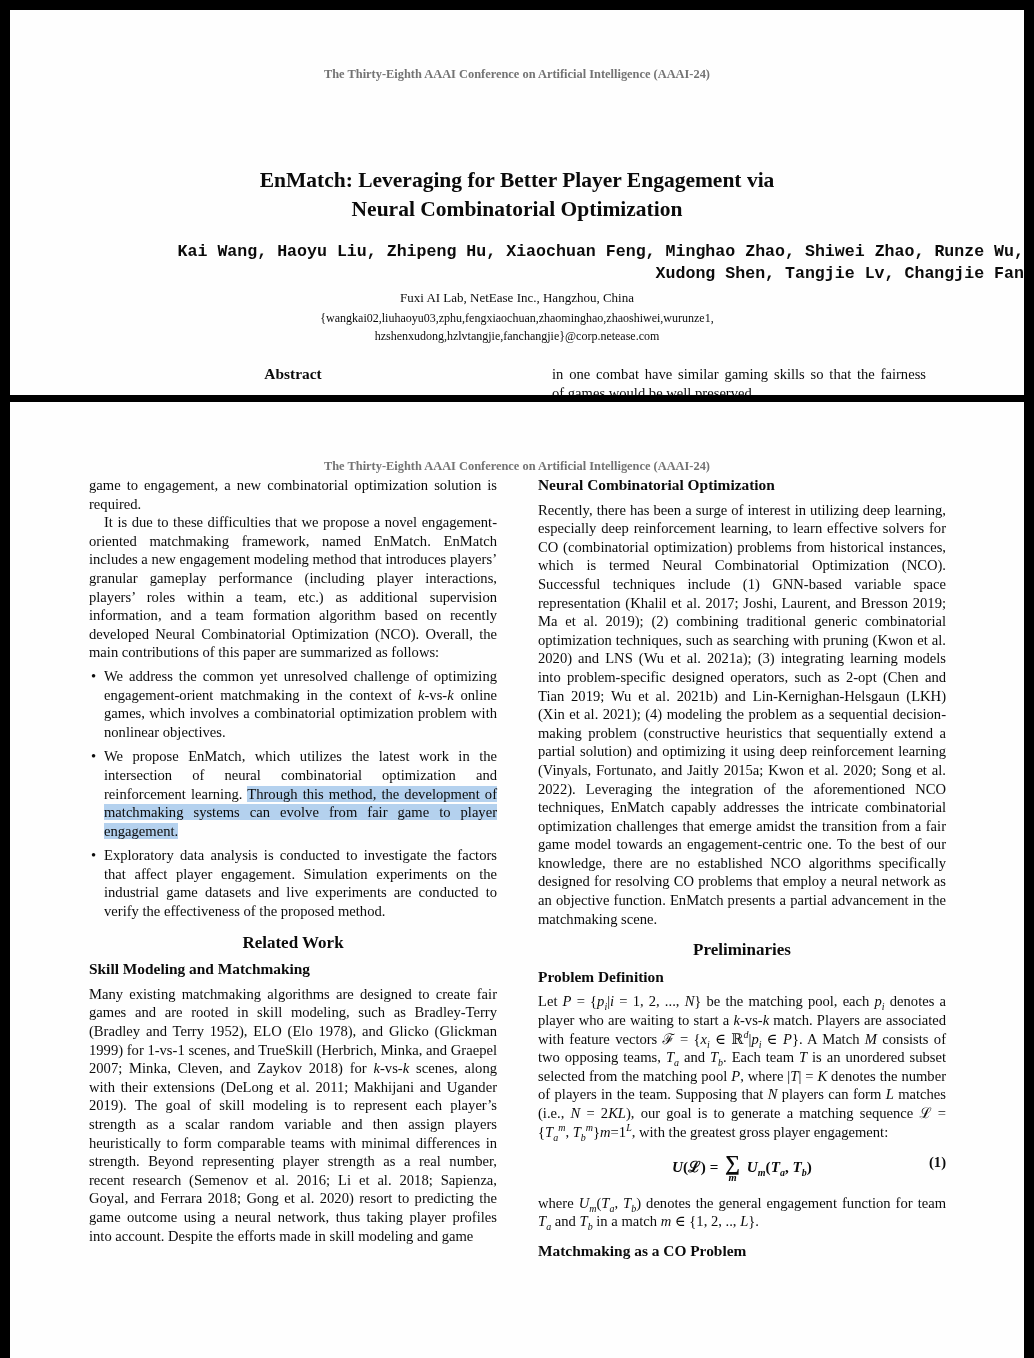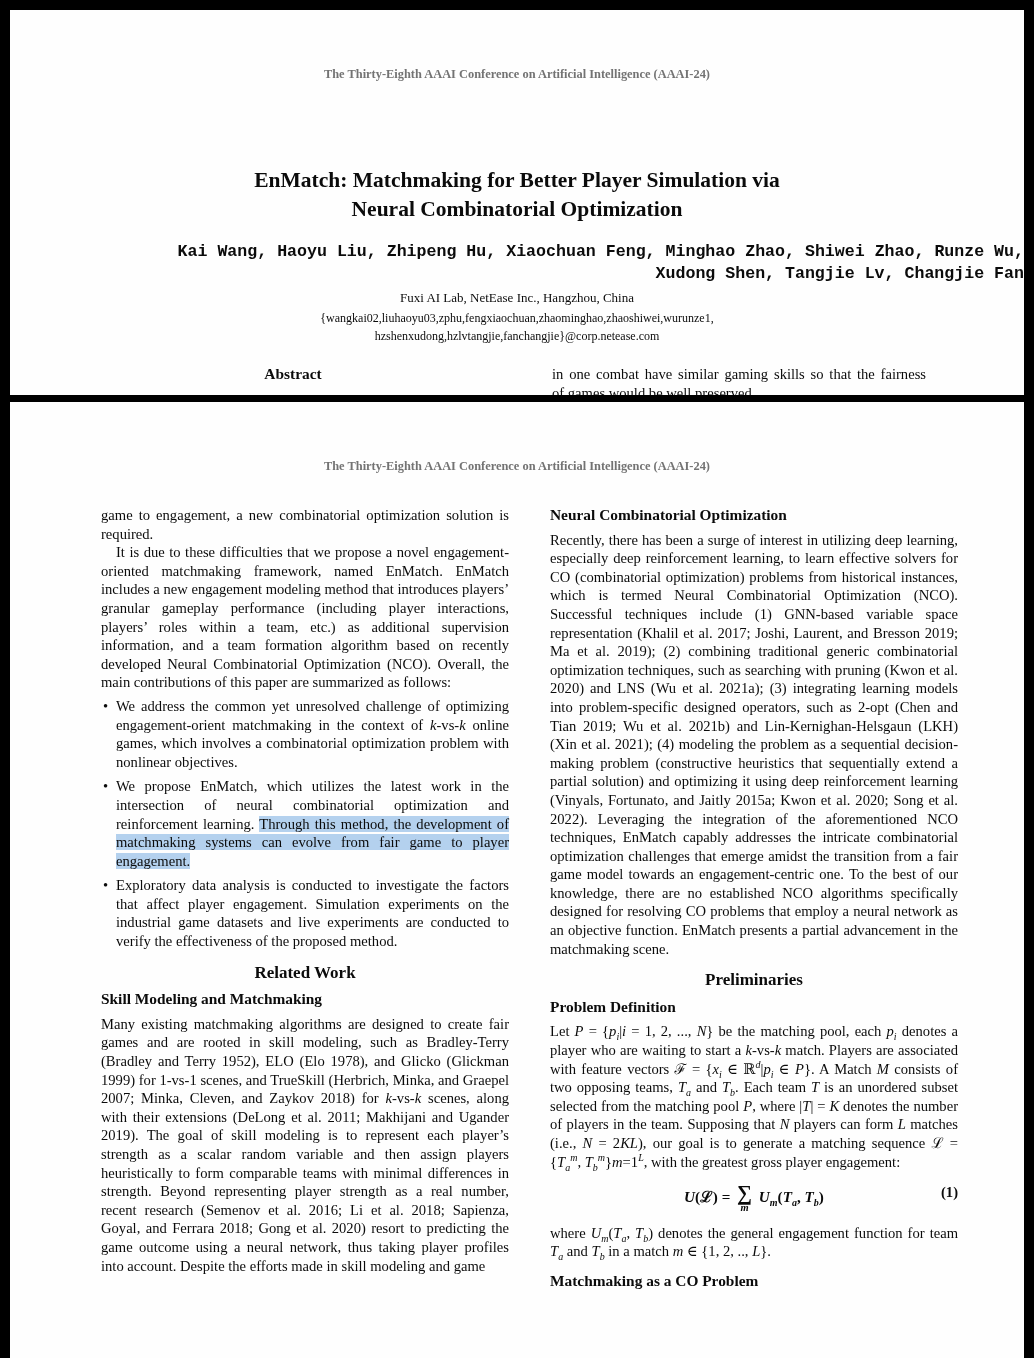--- a/index.html
+++ b/index.html
@@ -37,21 +37,21 @@
   }
   .affil { position:absolute; top:280px; width:100%; text-align:center; font-size:13px; }
   .emails { position:absolute; top:299px; width:100%; text-align:center; font-size:12px; line-height:18.2px; }
   .abs-row { position:absolute; top:355px; left:79px; display:flex; gap:21px; }
   .colw { width:408px; }
   .abs-head { text-align:center; font-weight:bold; font-size:15.4px; }
   .frag { font-size:14.6px; line-height:18.6px;margin-left:34px; }
   .frag .l1 { text-align:justify; text-align-last:justify; }
 
   
-  .cols { position:absolute; top:104px; left:79px; display:flex; gap:41px;margin-left:12px; }
+  .cols { position:absolute; top:74px; left:79px; display:flex; gap:41px; }
   .col { width:408px; font-size:14.6px; line-height:18.6px; }
   p { text-align:justify; }
   p.indent { text-indent:15px; }
   h2 { font-size:17px; text-align:center; margin:13px 0 8px; font-weight:bold; }
   h3 { font-size:15.4px; margin:11px 0 6px; font-weight:bold; }
   h3.first { margin-top:0; }
   .bullets { margin:5px 0 3px; }
   .bullet { display:flex; margin-bottom:6px; }
   .bm { width:15px; padding-left:2px; flex:none; }
   .bt { flex:1; text-align:justify; }
@@ -67,21 +67,21 @@
 </style>
 </head>
 <body>
 
 <div class="viewer">
 
   <div class="page page-1">
     <div class="conf-header">The Thirty-Eighth AAAI Conference on Artificial Intelligence (AAAI-24)</div>
 
     <div class="title">
-      <div>EnMatch: Matchmaking for Better Player Simulation via</div>
+      <div>EnMatch: Leveraging for Better Player Engagement via</div>
       <div>Neural Combinatorial Optimization</div>
     </div>
 
     <div class="authors">
       <div>Kai Wang, Haoyu Liu, Zhipeng Hu, Xiaochuan Feng, Minghao Zhao, Shiwei Zhao, Runze Wu,</div>
       <div>Xudong Shen, Tangjie Lv, Changjie Fan</div>
     </div>
 
     <div class="affil">Fuxi AI Lab, NetEase Inc., Hangzhou, China</div>
 

